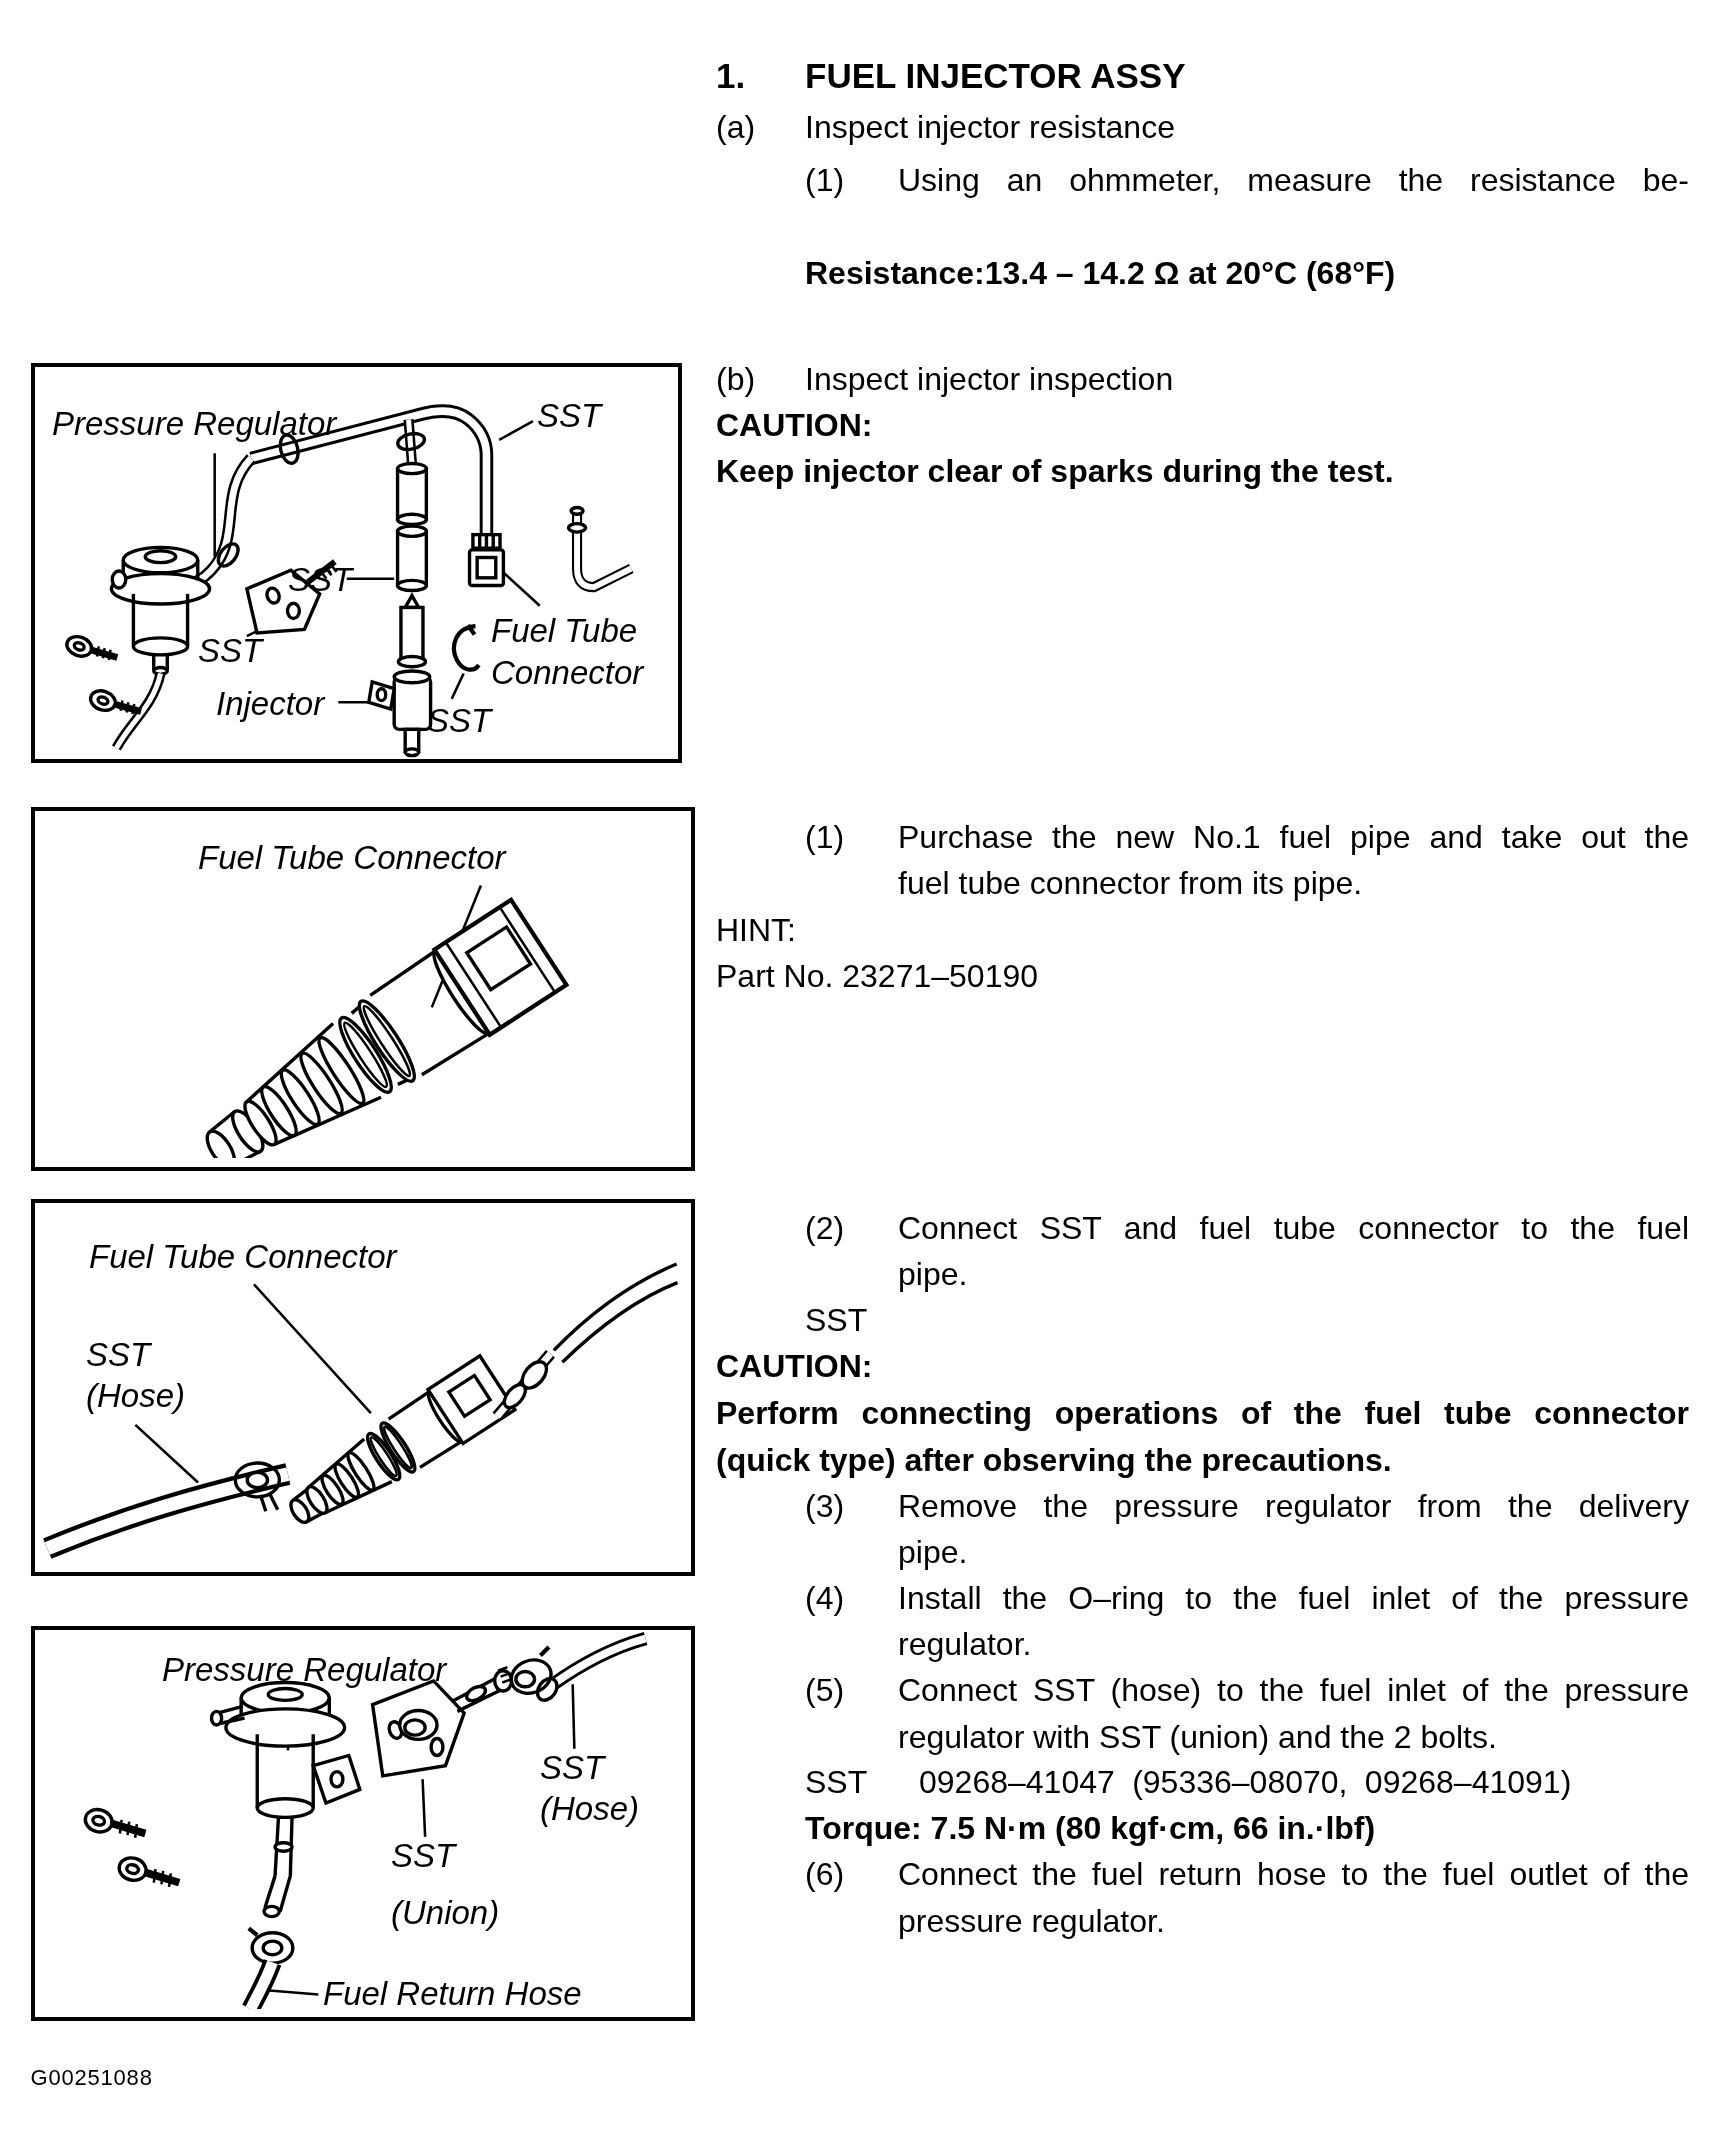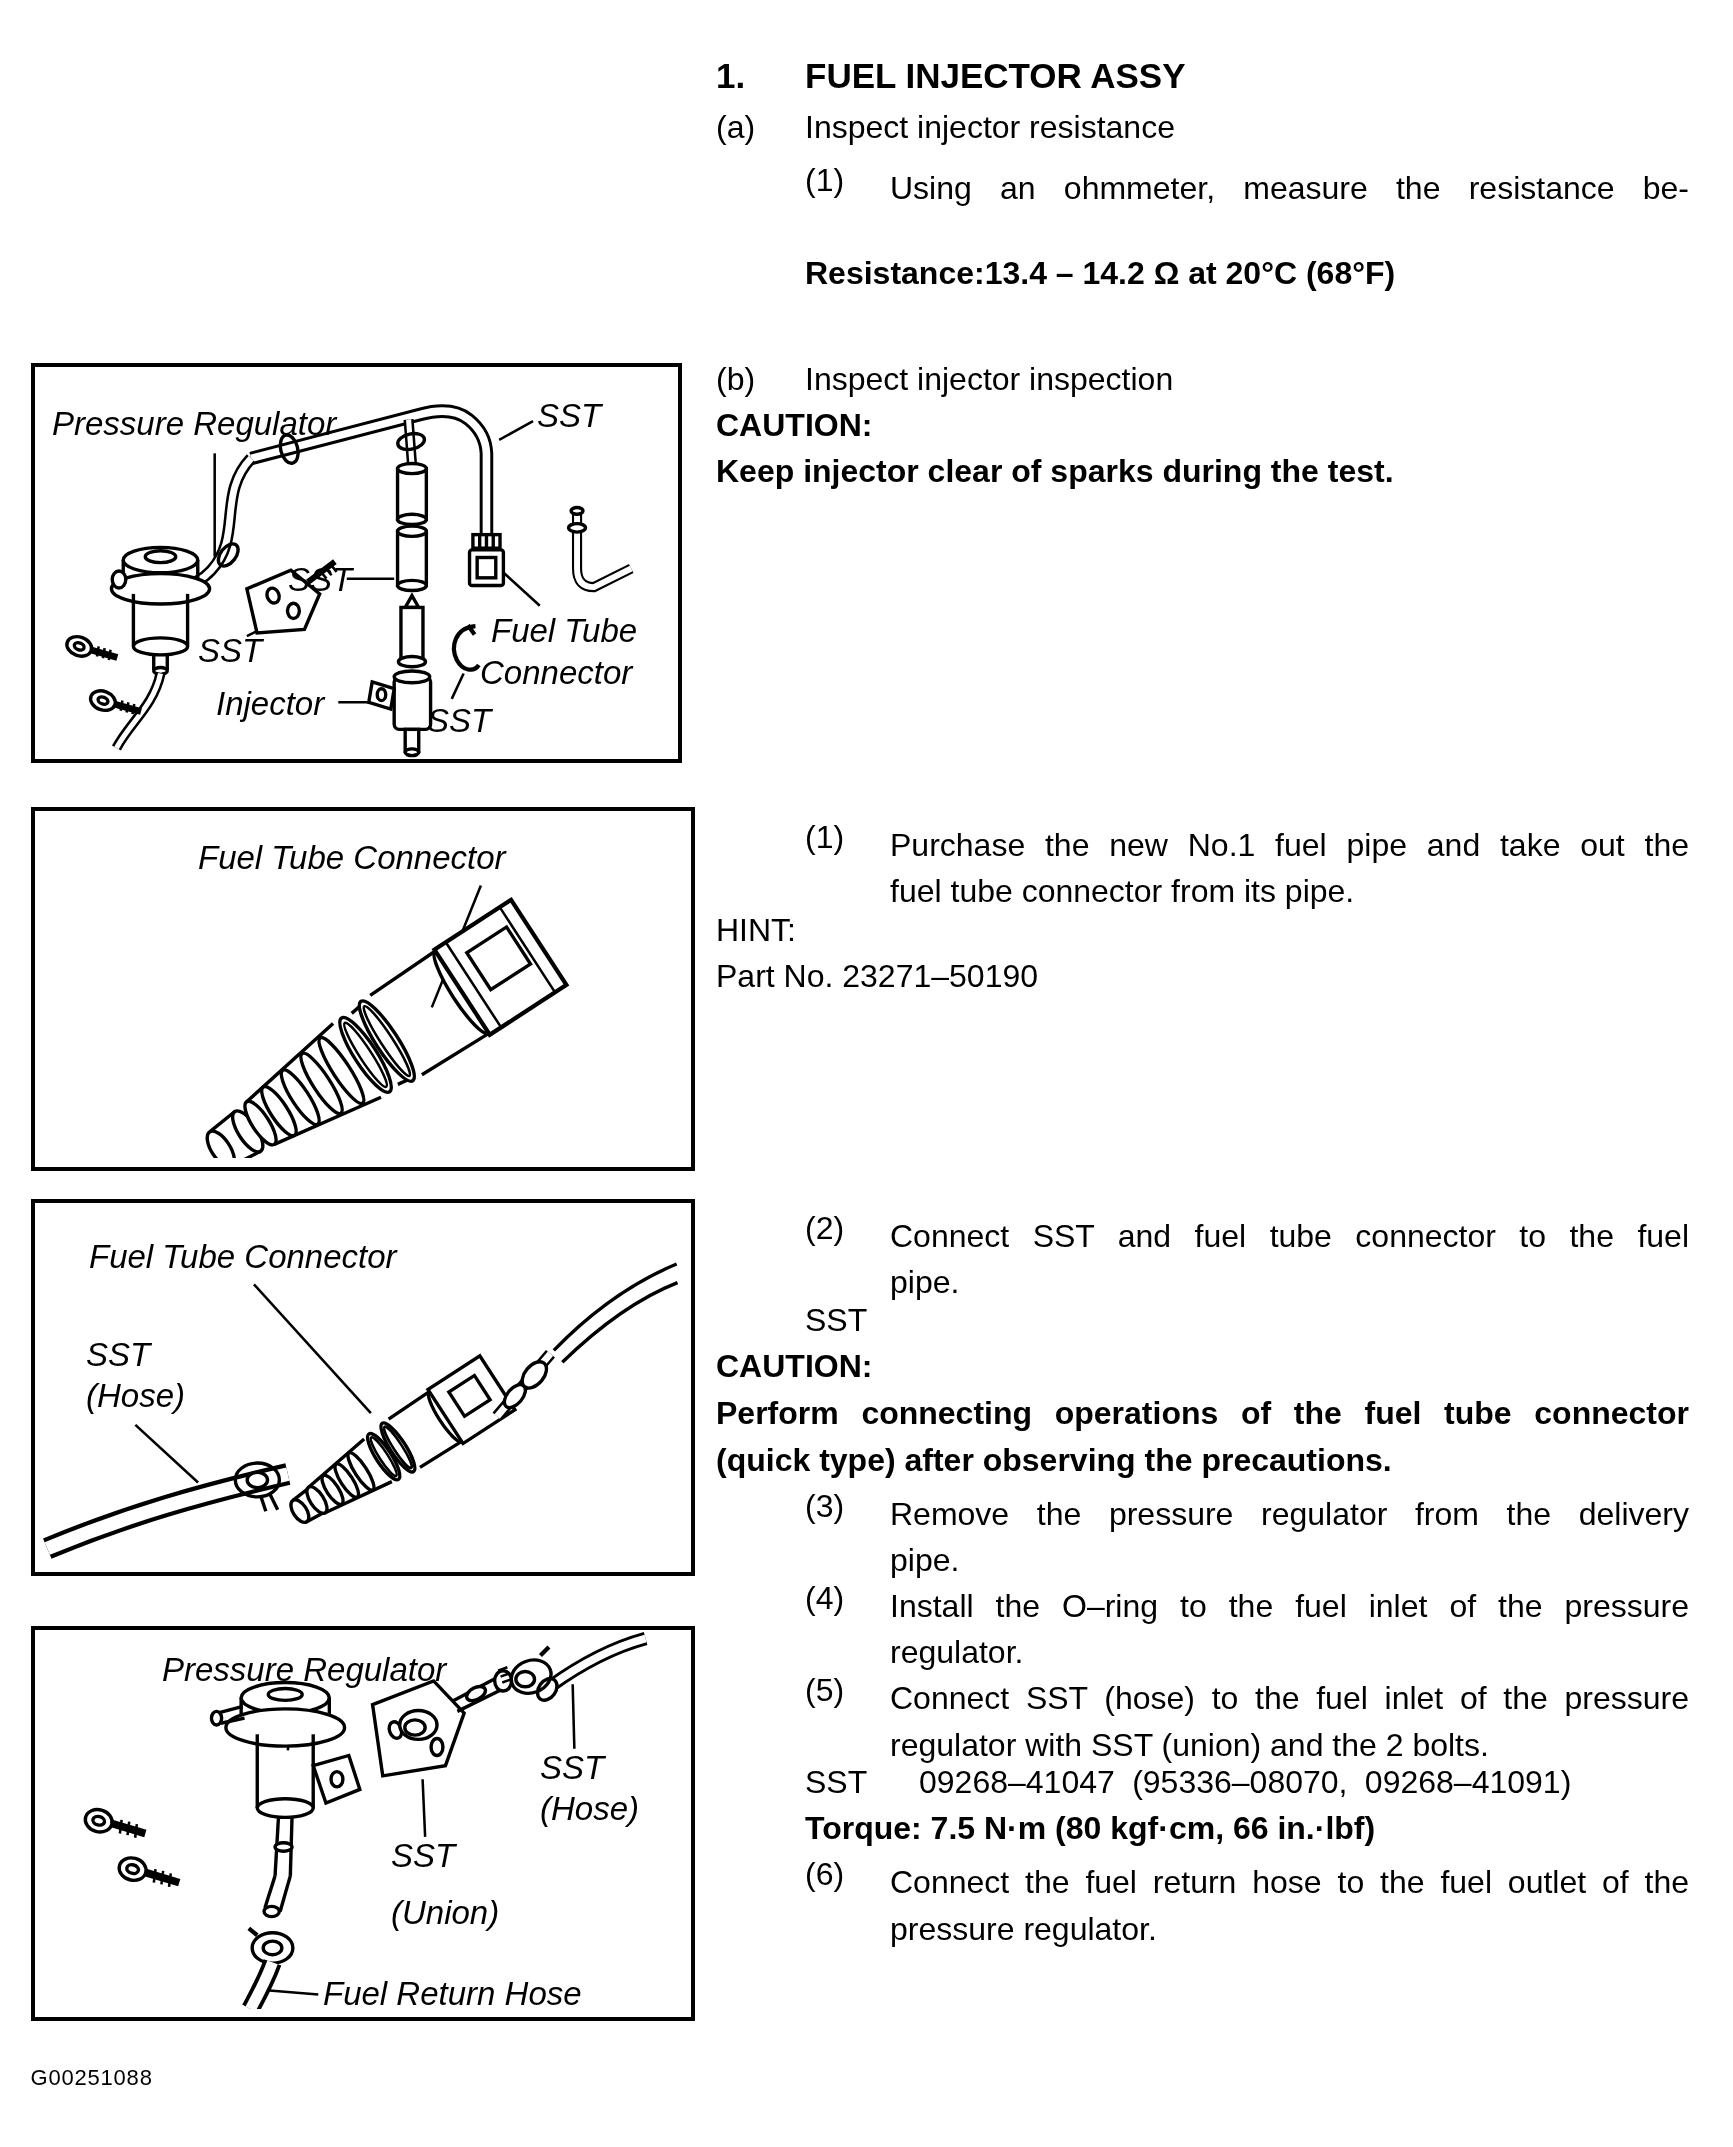--- a/index.html
+++ b/index.html
@@ -4,21 +4,21 @@
 <style>
   html,body{margin:0;padding:0;background:#e8e8e8;}
   .page{position:relative;width:1733px;height:2148px;background:#ffffff;
         font-family:"Liberation Sans",sans-serif;color:#000;overflow:hidden;}
   
   .ln{position:absolute;left:716px;width:973px;height:46px;line-height:46px;
       font-size:32px;white-space:nowrap;}
   .ln .at{position:absolute;top:0;}
   .i0{left:0;}
   .i1{left:89px;}
-  .body{left:174px;right:0;margin-top:8px;}
+  .body{left:182px;right:0;}
   .v{left:203px;right:0;word-spacing:8.5px;}
   .full{left:0;right:0;}
   .just{text-align:justify;text-align-last:justify;white-space:normal;}
   .b{font-weight:bold;}
   .title{font-size:35px;}
   
   .fbox{position:absolute;border:4.2px solid #000;background:#fff;}
   .fbox svg{position:absolute;left:0;top:0;}
   .flbl{position:absolute;font-size:33px;line-height:36px;white-space:nowrap;font-style:italic;}
   .gcode{position:absolute;left:30.5px;top:2065px;font-size:22px;letter-spacing:0.8px;}
@@ -137,21 +137,21 @@
       <path d="M640,172 L640,238 Q640,260 660,260 L704,238" fill="none" stroke="#000" stroke-width="12"></path>
       <path d="M640,172 L640,238 Q640,260 660,260 L704,238" fill="none" stroke="#fff" stroke-width="7"></path>
       <ellipse cx="640" cy="170" rx="7" ry="4" fill="#fff" stroke="#000" stroke-width="4"></ellipse>
       <ellipse cx="640" cy="190" rx="10" ry="5" fill="#fff" stroke="#000" stroke-width="4"></ellipse>
     </svg>
     <span class="flbl" style="left:17px;top:39px;">Pressure Regulator</span>
     <span class="flbl" style="left:502px;top:30.5px;">SST</span>
     <span class="flbl" style="left:253px;top:195px;">SST</span>
     <span class="flbl" style="left:163px;top:266px;">SST</span>
     <span class="flbl" style="left:456px;top:246px;">Fuel Tube</span>
-    <span class="flbl" style="left:445px;top:288px;text-align:right;">Connector</span>
+    <span class="flbl" style="left:456px;top:288px;text-align:right;">Connector</span>
     <span class="flbl" style="left:181px;top:319px;">Injector</span>
     <span class="flbl" style="left:392px;top:336px;">SST</span>
   </div>
 
   <div class="fbox" style="left:31px;top:807px;width:656px;height:356px;">
     <svg width="648" height="347" viewBox="0 0 764 410">
       <line x1="526" y1="88" x2="468" y2="232" stroke="#000" stroke-width="3"></line>
       <g transform="translate(430,262) rotate(-33)" stroke="#000">
         <path d="M-196,-30 L-60,-52 M-196,30 L-60,52" fill="none" stroke-width="4"></path>
         <path d="M-252,-24 L-214,-28 M-252,24 L-214,28" fill="none" stroke-width="4"></path>

